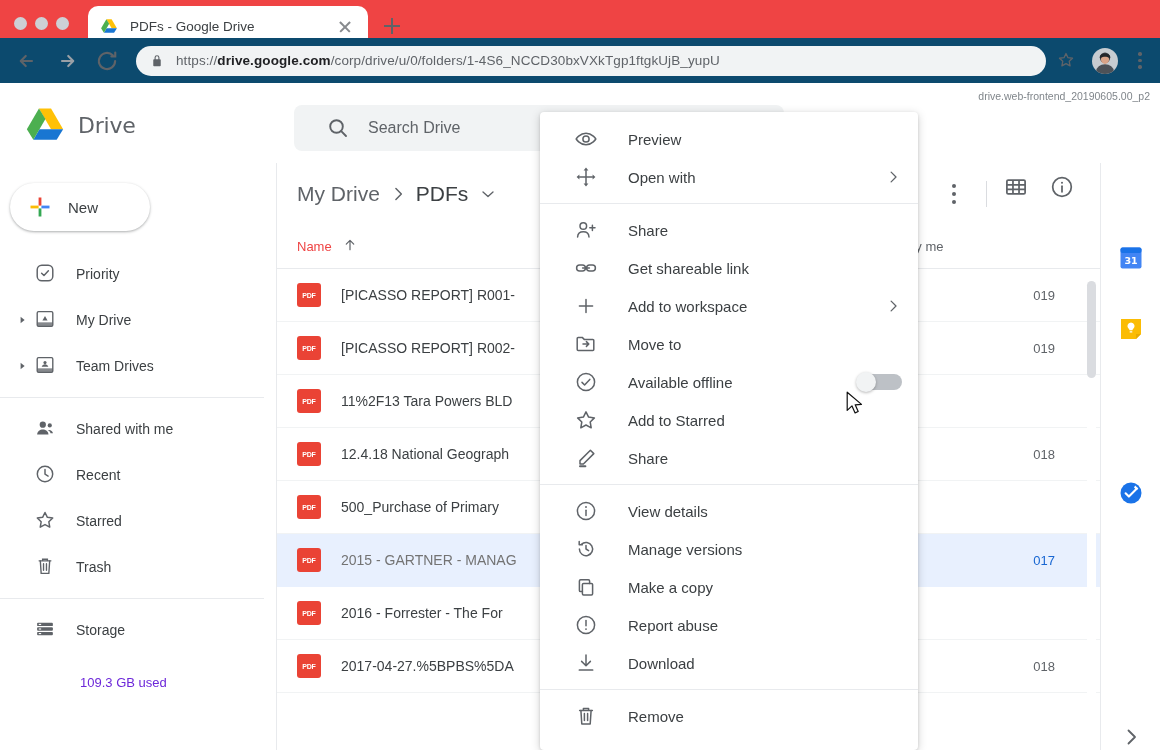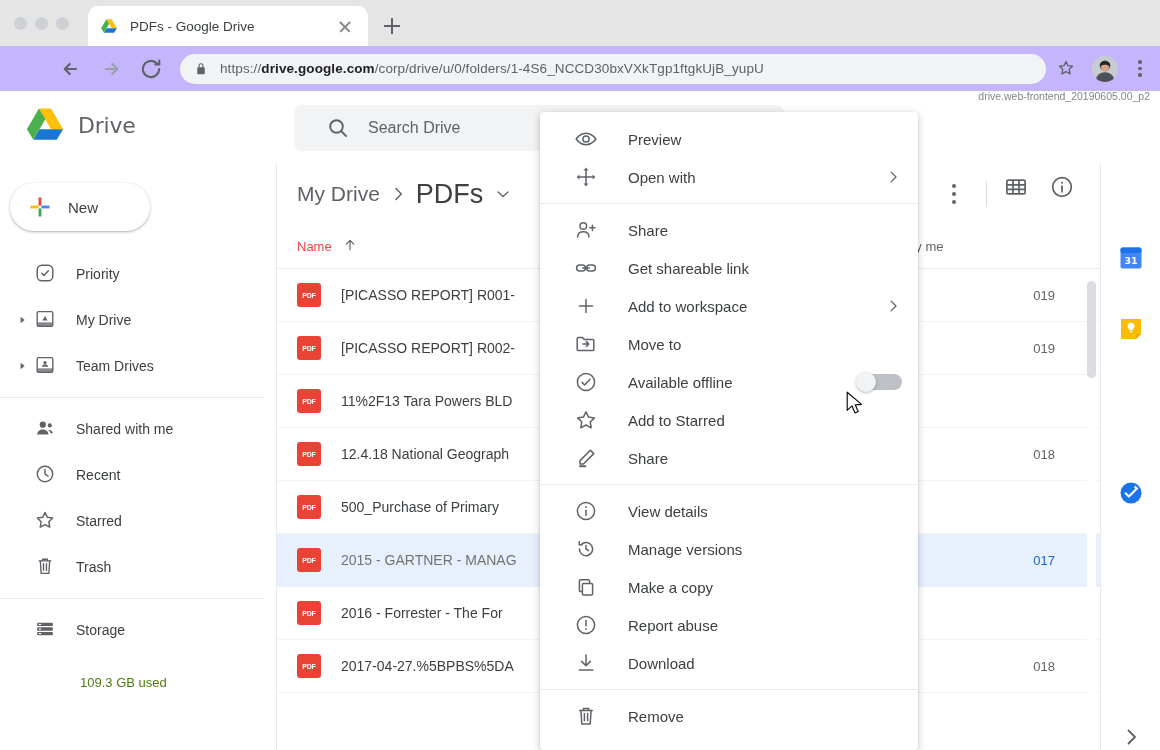--- a/index.html
+++ b/index.html
@@ -6,21 +6,21 @@
   html, body {
     width: 1160px; height: 750px;
     font-family: "Liberation Sans", sans-serif;
     background: #fff; overflow: hidden;
   }
   #root { position: relative; width: 1160px; height: 750px; background: #fff; }
 
   
   .tabstrip {
     position: absolute; left: 0; top: 0; width: 1160px; height: 48px;
-    background: #e5e5e5;
+    background: #ef4444;
   }
   .traffic { position: absolute; left: 14px; top: 17px; display: flex; gap: 8px; }
   .tl { width: 13px; height: 13px; border-radius: 50%; background: #cdd0d5; }
 
   .tab {
     position: absolute; left: 88px; top: 6px; width: 280px; height: 40px;
     background: #fff; border-radius: 10px 10px 0 0;
     display: flex; align-items: center; padding: 0 12px;
   }
   .tab-fav { width: 18px; height: 18px; flex: 0 0 18px; margin-right: 12px; }
@@ -41,22 +41,22 @@
   .newtab {
     position: absolute; left: 380px; top: 14px; width: 24px; height: 24px;
   }
   .newtab::before, .newtab::after {
     content: ''; position: absolute; background: #5f6368;
   }
   .newtab::before { left: 4px; top: 11.2px; width: 16px; height: 1.8px; }
   .newtab::after  { left: 11.1px; top: 4px; width: 1.8px; height: 16px; }
 
   .omnibar {
-    position: absolute; left: 0; top: 46px; width: 1160px; height: 45px;
-    background: #c4b5fd; display: flex; align-items: center; padding-left: 44px;
+    position: absolute; left: 0; top: 38px; width: 1160px; height: 45px;
+    background: #0c4a6e; display: flex; align-items: center;
   }
   .navbtn { width: 30px; height: 30px; margin-left: 10px; position: relative; flex: 0 0 30px; }
   .navbtn:first-child { margin-left: 12px; }
   .urlbox {
     flex: 1; height: 30px; margin: 0 10px 0 14px; background: #f1f3f4;
     border-radius: 15px; display: flex; align-items: center; padding: 0 14px;
   }
   .lock { width: 14px; height: 14px; flex: 0 0 14px; margin-right: 12px; }
   .urltext {
     font-size: 13.5px; color: #5f6368; white-space: nowrap;
@@ -134,38 +134,38 @@
     padding-left: 12px; border-radius: 0 24px 24px 0;
   }
   .nav-caret { width: 22px; flex: 0 0 22px; display: flex; justify-content: center; }
   .nav-caret.empty { visibility: hidden; }
   .nav-ico { width: 24px; height: 24px; flex: 0 0 24px; margin-right: 18px; }
   .nav-label { font-size: 14px; color: #3c4043; }
   .nav-divider { height: 1px; background: #e8eaed; margin: 8px 12px 8px 0; }
 
   .storage-wrap { position: absolute; left: 0; top: 516px; width: 276px; }
   .storage-used {
-    font-size: 13px; color: #4d7c0f; padding-left: 80px; margin-top: -4px;
+    font-size: 13px; color: #6d28d9; padding-left: 80px; margin-top: -4px;
   }
 
   
   .main {
     position: absolute; left: 276px; top: 72px; width: 824px; height: 587px;
     background: #fff; border-left: 1px solid #e8eaed;
   }
   .crumbbar {
     position: absolute; left: 0; top: 0; width: 824px; height: 62px;
     display: flex; align-items: center; padding: 0 12px 0 20px;
   }
   .crumb-root { font-size: 21px; color: #5f6368; }
   .crumb-sep {
     margin: 0 6px; width: 24px; height: 24px; display: flex;
     align-items: center; justify-content: center;
   }
-  .crumb-cur { font-size: 27px; color: #3c4043; }
+  .crumb-cur { font-size: 21px; color: #3c4043; }
   .crumb-caret { margin-left: 10px; width: 20px; height: 20px; }
   .crumb-spacer { flex: 1; }
   .tb-btn { width: 40px; height: 40px; margin-left: 6px; position: relative; flex: 0 0 40px; }
   .tb-kebab {
     display: flex; flex-direction: column; align-items: center;
     justify-content: center; gap: 4px;
   }
   .tb-kebab i { width: 4px; height: 4px; border-radius: 50%; background: #5f6368; }
   .tb-sep { width: 1px; height: 26px; background: #dadce0; margin: 0 10px 0 12px; flex: 0 0 1px; }
 

